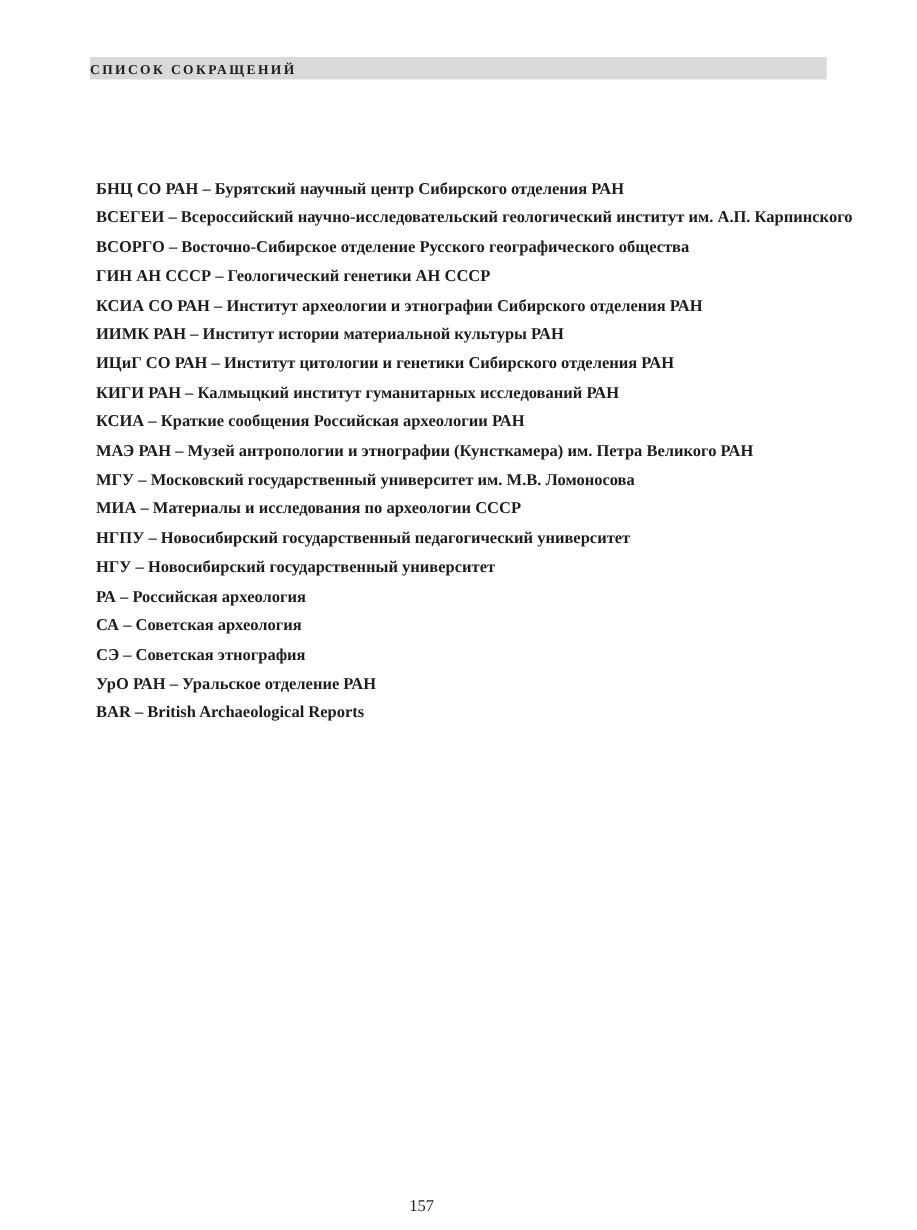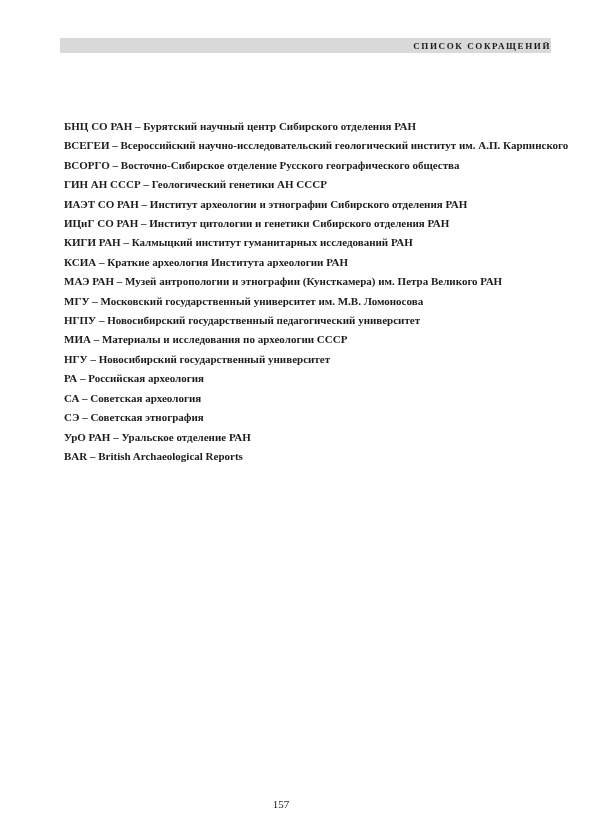--- a/index.html
+++ b/index.html
@@ -20,21 +20,21 @@
   }
   .header-bar {
     position: absolute;
     top: 38px;
     left: 60px;
     width: 491px;
     height: 15px;
     background: #d9d9d9;
     display: flex;
     align-items: center;
-    justify-content: flex-end;
+    justify-content: flex-start;
   }
   .header-title {
     font-size: 9px;
     font-weight: bold;
     letter-spacing: 1.6px;
     color: #1c1c1c;
     text-transform: uppercase;
   }
   .abbr-list {
     position: absolute;
@@ -66,28 +66,29 @@
 
   <div class="header-bar">
     <span class="header-title">СПИСОК СОКРАЩЕНИЙ</span>
   </div>
 
   <div class="abbr-list">
       <div class="abbr-line"><span>БНЦ СО РАН</span> – <span>Бурятский научный центр Сибирского отделения РАН</span></div>
       <div class="abbr-line"><span>ВСЕГЕИ</span> – <span>Всероссийский научно-исследовательский геологический институт им. А.П. Карпинского</span></div>
       <div class="abbr-line"><span>ВСОРГО</span> – <span>Восточно-Сибирское отделение Русского географического общества</span></div>
       <div class="abbr-line"><span>ГИН АН СССР</span> – <span>Геологический генетики АН СССР</span></div>
-      <div class="abbr-line"><span>ИАЭТ СО РАН</span> – <span>Институт археологии и этнографии Сибирского отделения РАН</span></div>
+      <div class="abbr-line"><span>КСИА СО РАН</span> – <span>Институт археологии и этнографии Сибирского отделения РАН</span></div>
+      <div class="abbr-line"><span>ИИМК РАН</span> – <span>Институт истории материальной культуры РАН</span></div>
       <div class="abbr-line"><span>ИЦиГ СО РАН</span> – <span>Институт цитологии и генетики Сибирского отделения РАН</span></div>
       <div class="abbr-line"><span>КИГИ РАН</span> – <span>Калмыцкий институт гуманитарных исследований РАН</span></div>
-      <div class="abbr-line"><span>КСИА</span> – <span>Краткие археология Института археологии РАН</span></div>
+      <div class="abbr-line"><span>КСИА</span> – <span>Краткие сообщения Российская археологии РАН</span></div>
       <div class="abbr-line"><span>МАЭ РАН</span> – <span>Музей антропологии и этнографии (Кунсткамера) им. Петра Великого РАН</span></div>
       <div class="abbr-line"><span>МГУ</span> – <span>Московский государственный университет им. М.В. Ломоносова</span></div>
+      <div class="abbr-line"><span>МИА</span> – <span>Материалы и исследования по археологии СССР</span></div>
       <div class="abbr-line"><span>НГПУ</span> – <span>Новосибирский государственный педагогический университет</span></div>
-      <div class="abbr-line"><span>МИА</span> – <span>Материалы и исследования по археологии СССР</span></div>
       <div class="abbr-line"><span>НГУ</span> – <span>Новосибирский государственный университет</span></div>
       <div class="abbr-line"><span>РА</span> – <span>Российская археология</span></div>
       <div class="abbr-line"><span>СА</span> – <span>Советская археология</span></div>
       <div class="abbr-line"><span>СЭ</span> – <span>Советская этнография</span></div>
       <div class="abbr-line"><span>УрО РАН</span> – <span>Уральское отделение РАН</span></div>
       <div class="abbr-line"><span>BAR</span> – <span>British Archaeological Reports</span></div>
     </div>
 
   <div class="page-number">157</div>
 

